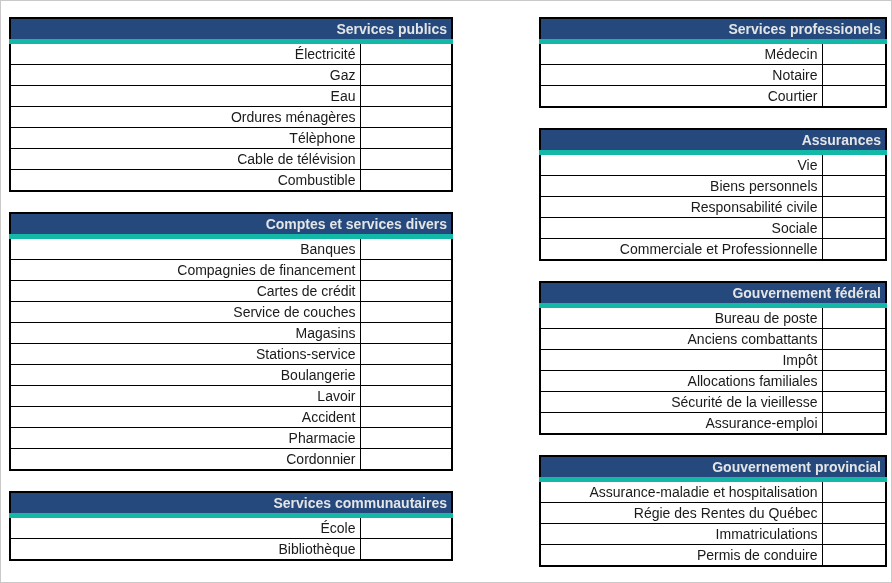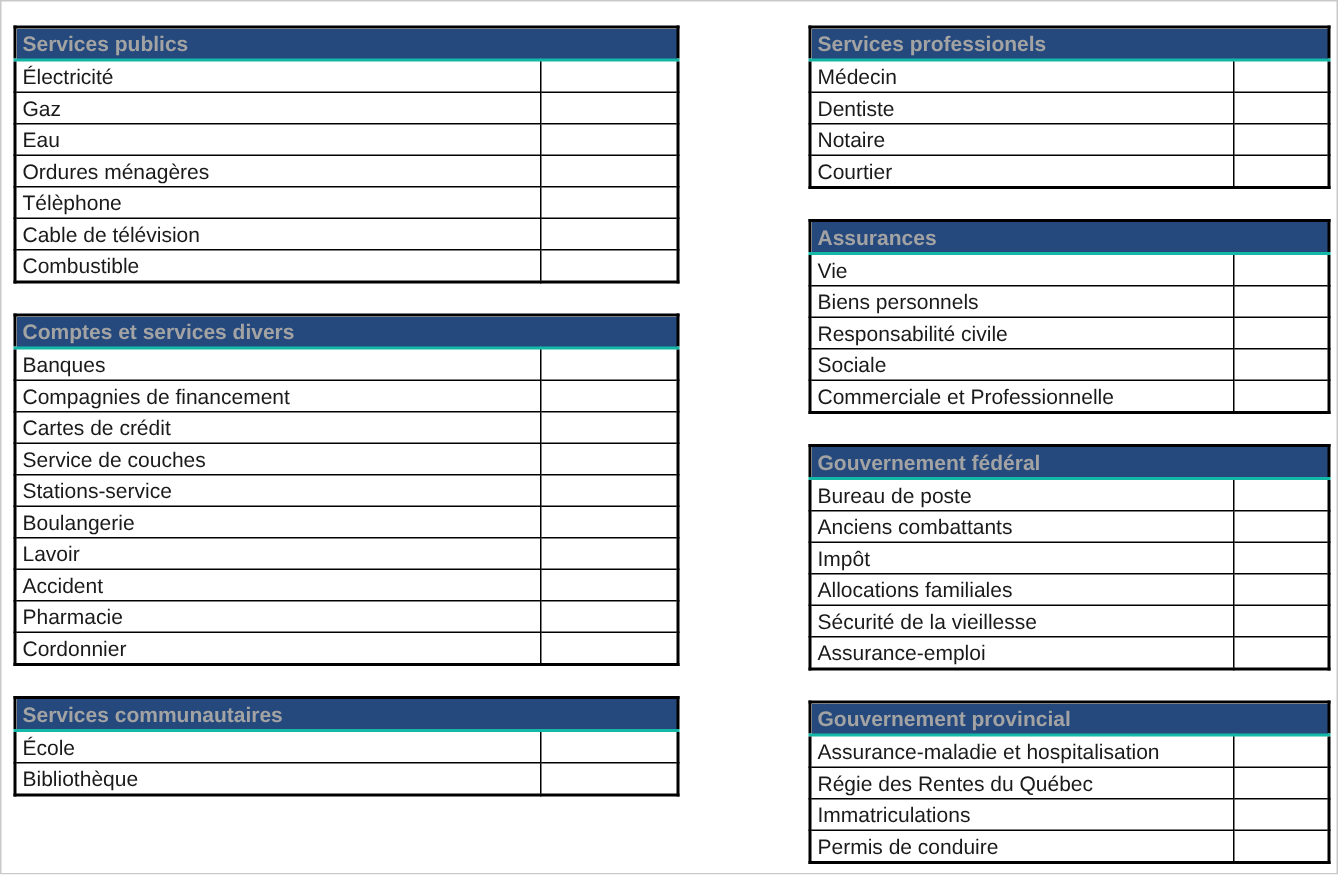--- a/index.html
+++ b/index.html
@@ -30,27 +30,27 @@
   table.form-table td {
     border: 1px solid #000000;
     height: 19px;
     padding: 0 4px 1px 4px;
     font-size: 14px;
     line-height: 18px;
     overflow: hidden;
     white-space: nowrap;
   }
   table.form-table th.section-header {
-    text-align: left;
+    text-align: right;
     font-weight: bold;
-    color: #a3a3a3;
+    color: #e5e5e5;
     background: #25497D;
-    border-bottom: 2px solid #14b8a6;
+    border-bottom: 5px solid #14b8a6;
   }
-  table.form-table td.label-cell { color: #1a1a1a; }
+  table.form-table td.label-cell { color: #1a1a1a; text-align: right; }
   table.form-table td.value-cell { background: #ffffff; }
 
   .col-left  col.c-label { width: 350px; }
   .col-left  col.c-value { width: 92px; }
   .col-right col.c-label { width: 282px; }
   .col-right col.c-value { width: 64px; }
 </style>
 </head>
 <body>
 
@@ -118,20 +118,24 @@
           </tr>
           <tr>
             <td class="label-cell">Cartes de crédit</td>
             <td class="value-cell"></td>
           </tr>
           <tr>
             <td class="label-cell">Service de couches</td>
             <td class="value-cell"></td>
           </tr>
           <tr>
+            <td class="label-cell">Magasins</td>
+            <td class="value-cell"></td>
+          </tr>
+          <tr>
             <td class="label-cell">Stations-service</td>
             <td class="value-cell"></td>
           </tr>
           <tr>
             <td class="label-cell">Boulangerie</td>
             <td class="value-cell"></td>
           </tr>
           <tr>
             <td class="label-cell">Lavoir</td>
             <td class="value-cell"></td>
@@ -182,24 +186,20 @@
           <tr>
             <th class="section-header" colspan="2">Services professionels</th>
           </tr>
         </thead>
         <tbody>
           <tr>
             <td class="label-cell">Médecin</td>
             <td class="value-cell"></td>
           </tr>
           <tr>
-            <td class="label-cell">Dentiste</td>
-            <td class="value-cell"></td>
-          </tr>
-          <tr>
             <td class="label-cell">Notaire</td>
             <td class="value-cell"></td>
           </tr>
           <tr>
             <td class="label-cell">Courtier</td>
             <td class="value-cell"></td>
           </tr>
         </tbody>
       </table>
       <table class="form-table">

